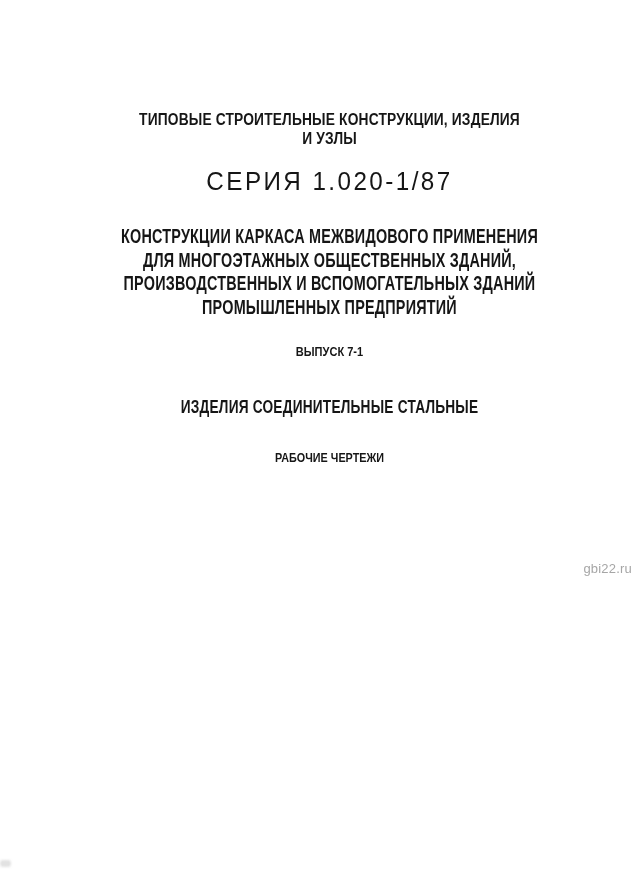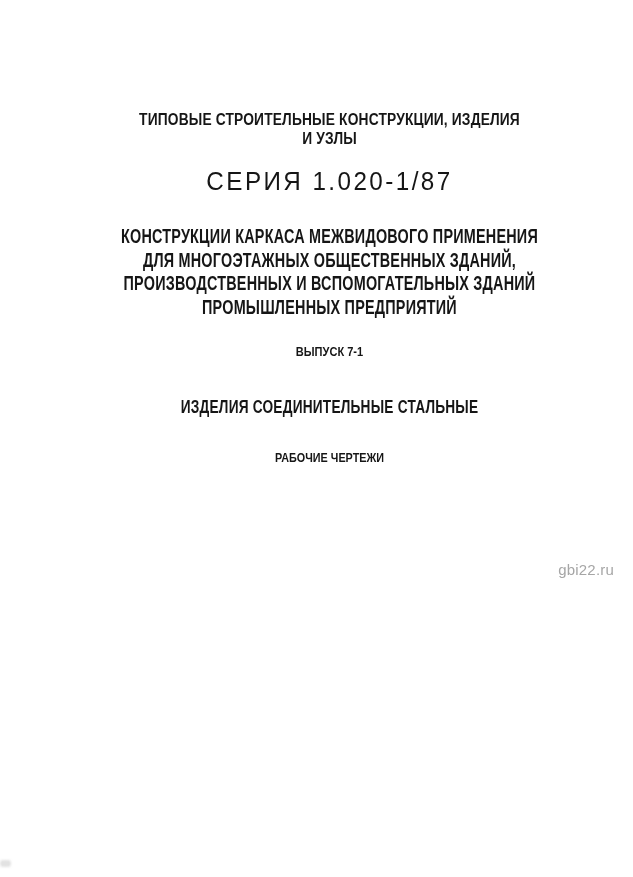--- a/index.html
+++ b/index.html
@@ -74,22 +74,22 @@
   .doctype-line {
     top: 450px;
     font-size: 13.5px;
     font-weight: 700;
     line-height: 16px;
     transform: scaleX(0.8);
   }
   .watermark {
     position: absolute;
     top: 561px;
-    right: 19px;
-    font-size: 15px;
+    right: 1px;
+    font-size: 13px;
     font-weight: 400;
     color: #a6a6a6;
     letter-spacing: 0.2px;
   }
   .scan-smudge {
     position: absolute;
     left: 0;
     top: 860px;
     width: 11px;
     height: 7px;

